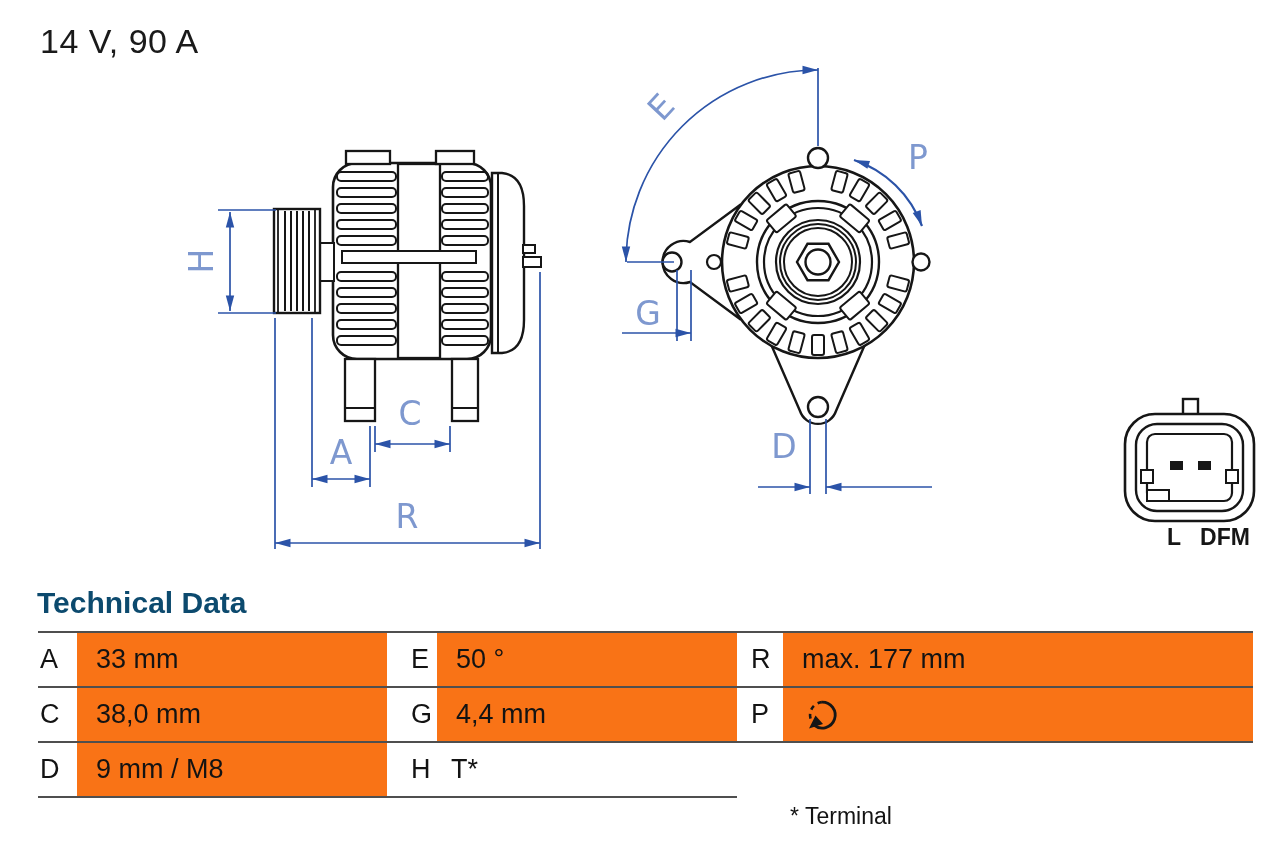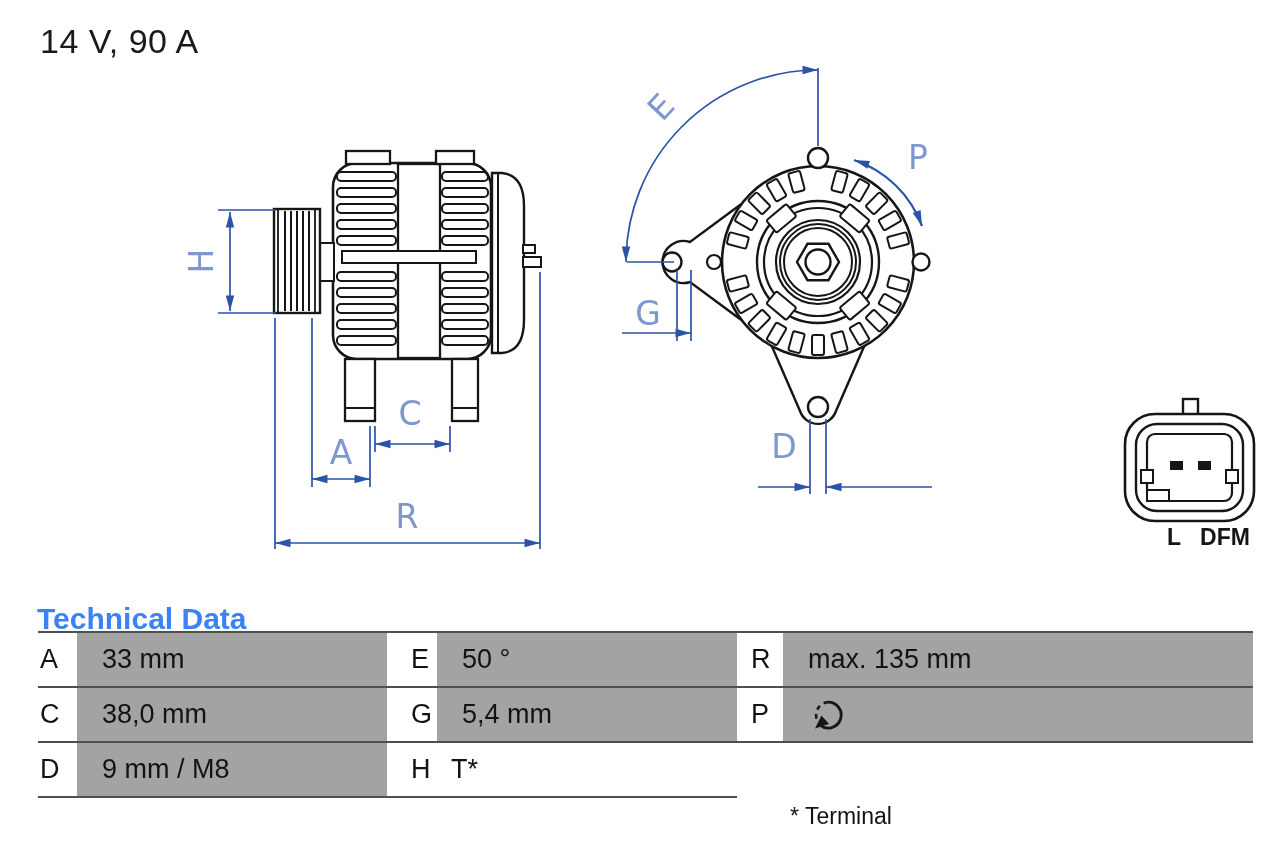--- a/index.html
+++ b/index.html
@@ -1,26 +1,26 @@
 <!DOCTYPE html>
 <html><head>
 <meta charset="utf-8">
 <style>
   html,body{margin:0;padding:0;background:#fff;}
   .stage{position:relative;width:1280px;height:853px;background:#fff;overflow:hidden;
          font-family:"Liberation Sans",sans-serif;color:#111;}
   .title{position:absolute;left:40px;top:22px;font-size:34px;letter-spacing:.5px;color:#1a1a1a;}
   .drawing{position:absolute;left:0;top:0;width:1280px;height:580px;}
-  .heading{position:absolute;left:37px;top:586px;font-size:30px;font-weight:bold;color:#3b82f6;margin-top:16px;}
+  .heading{position:absolute;left:37px;top:586px;font-size:30px;font-weight:bold;color:#0c4a6e;}
   .tdtable{position:absolute;left:38px;top:631px;width:1215px;
            display:grid;grid-template-columns:39px 310px 50px 300px 46px 1fr;
            grid-auto-rows:55px;border-top:2px solid #4f4f4f;}
   .cell{display:flex;align-items:center;font-size:27px;border-bottom:2px solid #4f4f4f;color:#131313;}
   .lab{background:#fff;}
-  .val{background:#a3a3a3;padding-left:25px;}
+  .val{background:#f97316;padding-left:19px;}
   .lab.c1{padding-left:2px;}
   .lab.c2{padding-left:24px;}
   .lab.c3{padding-left:14px;}
   .footnote{position:absolute;left:790px;top:803px;font-size:23px;color:#131313;}
 </style>
 </head>
 <body>
 
 <div class="stage">
 
@@ -206,26 +206,26 @@
 
   <div class="heading">Technical Data</div>
 
   <div class="tdtable">
 
     <div class="cell lab c1">A</div>
     <div class="cell val">33 mm</div>
     <div class="cell lab c2">E</div>
     <div class="cell val">50 °</div>
     <div class="cell lab c3">R</div>
-    <div class="cell val">max. 135 mm</div>
+    <div class="cell val">max. 177 mm</div>
 
     <div class="cell lab c1">C</div>
     <div class="cell val">38,0 mm</div>
     <div class="cell lab c2">G</div>
-    <div class="cell val">5,4 mm</div>
+    <div class="cell val">4,4 mm</div>
     <div class="cell lab c3">P</div>
     <div class="cell val">
       <svg width="42" height="42" viewBox="0 0 42 42" fill="none">
         <path d="M 19.9 8.1 A 13 13 0 0 0 10.4 28.5" stroke="#161616" stroke-width="2.6" stroke-dasharray="4.5 4.5"></path>
         <path d="M 19.9 8.1 A 13 13 0 1 1 12 31.2" stroke="#161616" stroke-width="2.8"></path>
         <path d="M 7 34.5 L 21 30 L 13.5 21.5 Z" fill="#161616"></path>
       </svg>
     </div>
 
     <div class="cell lab c1">D</div>

